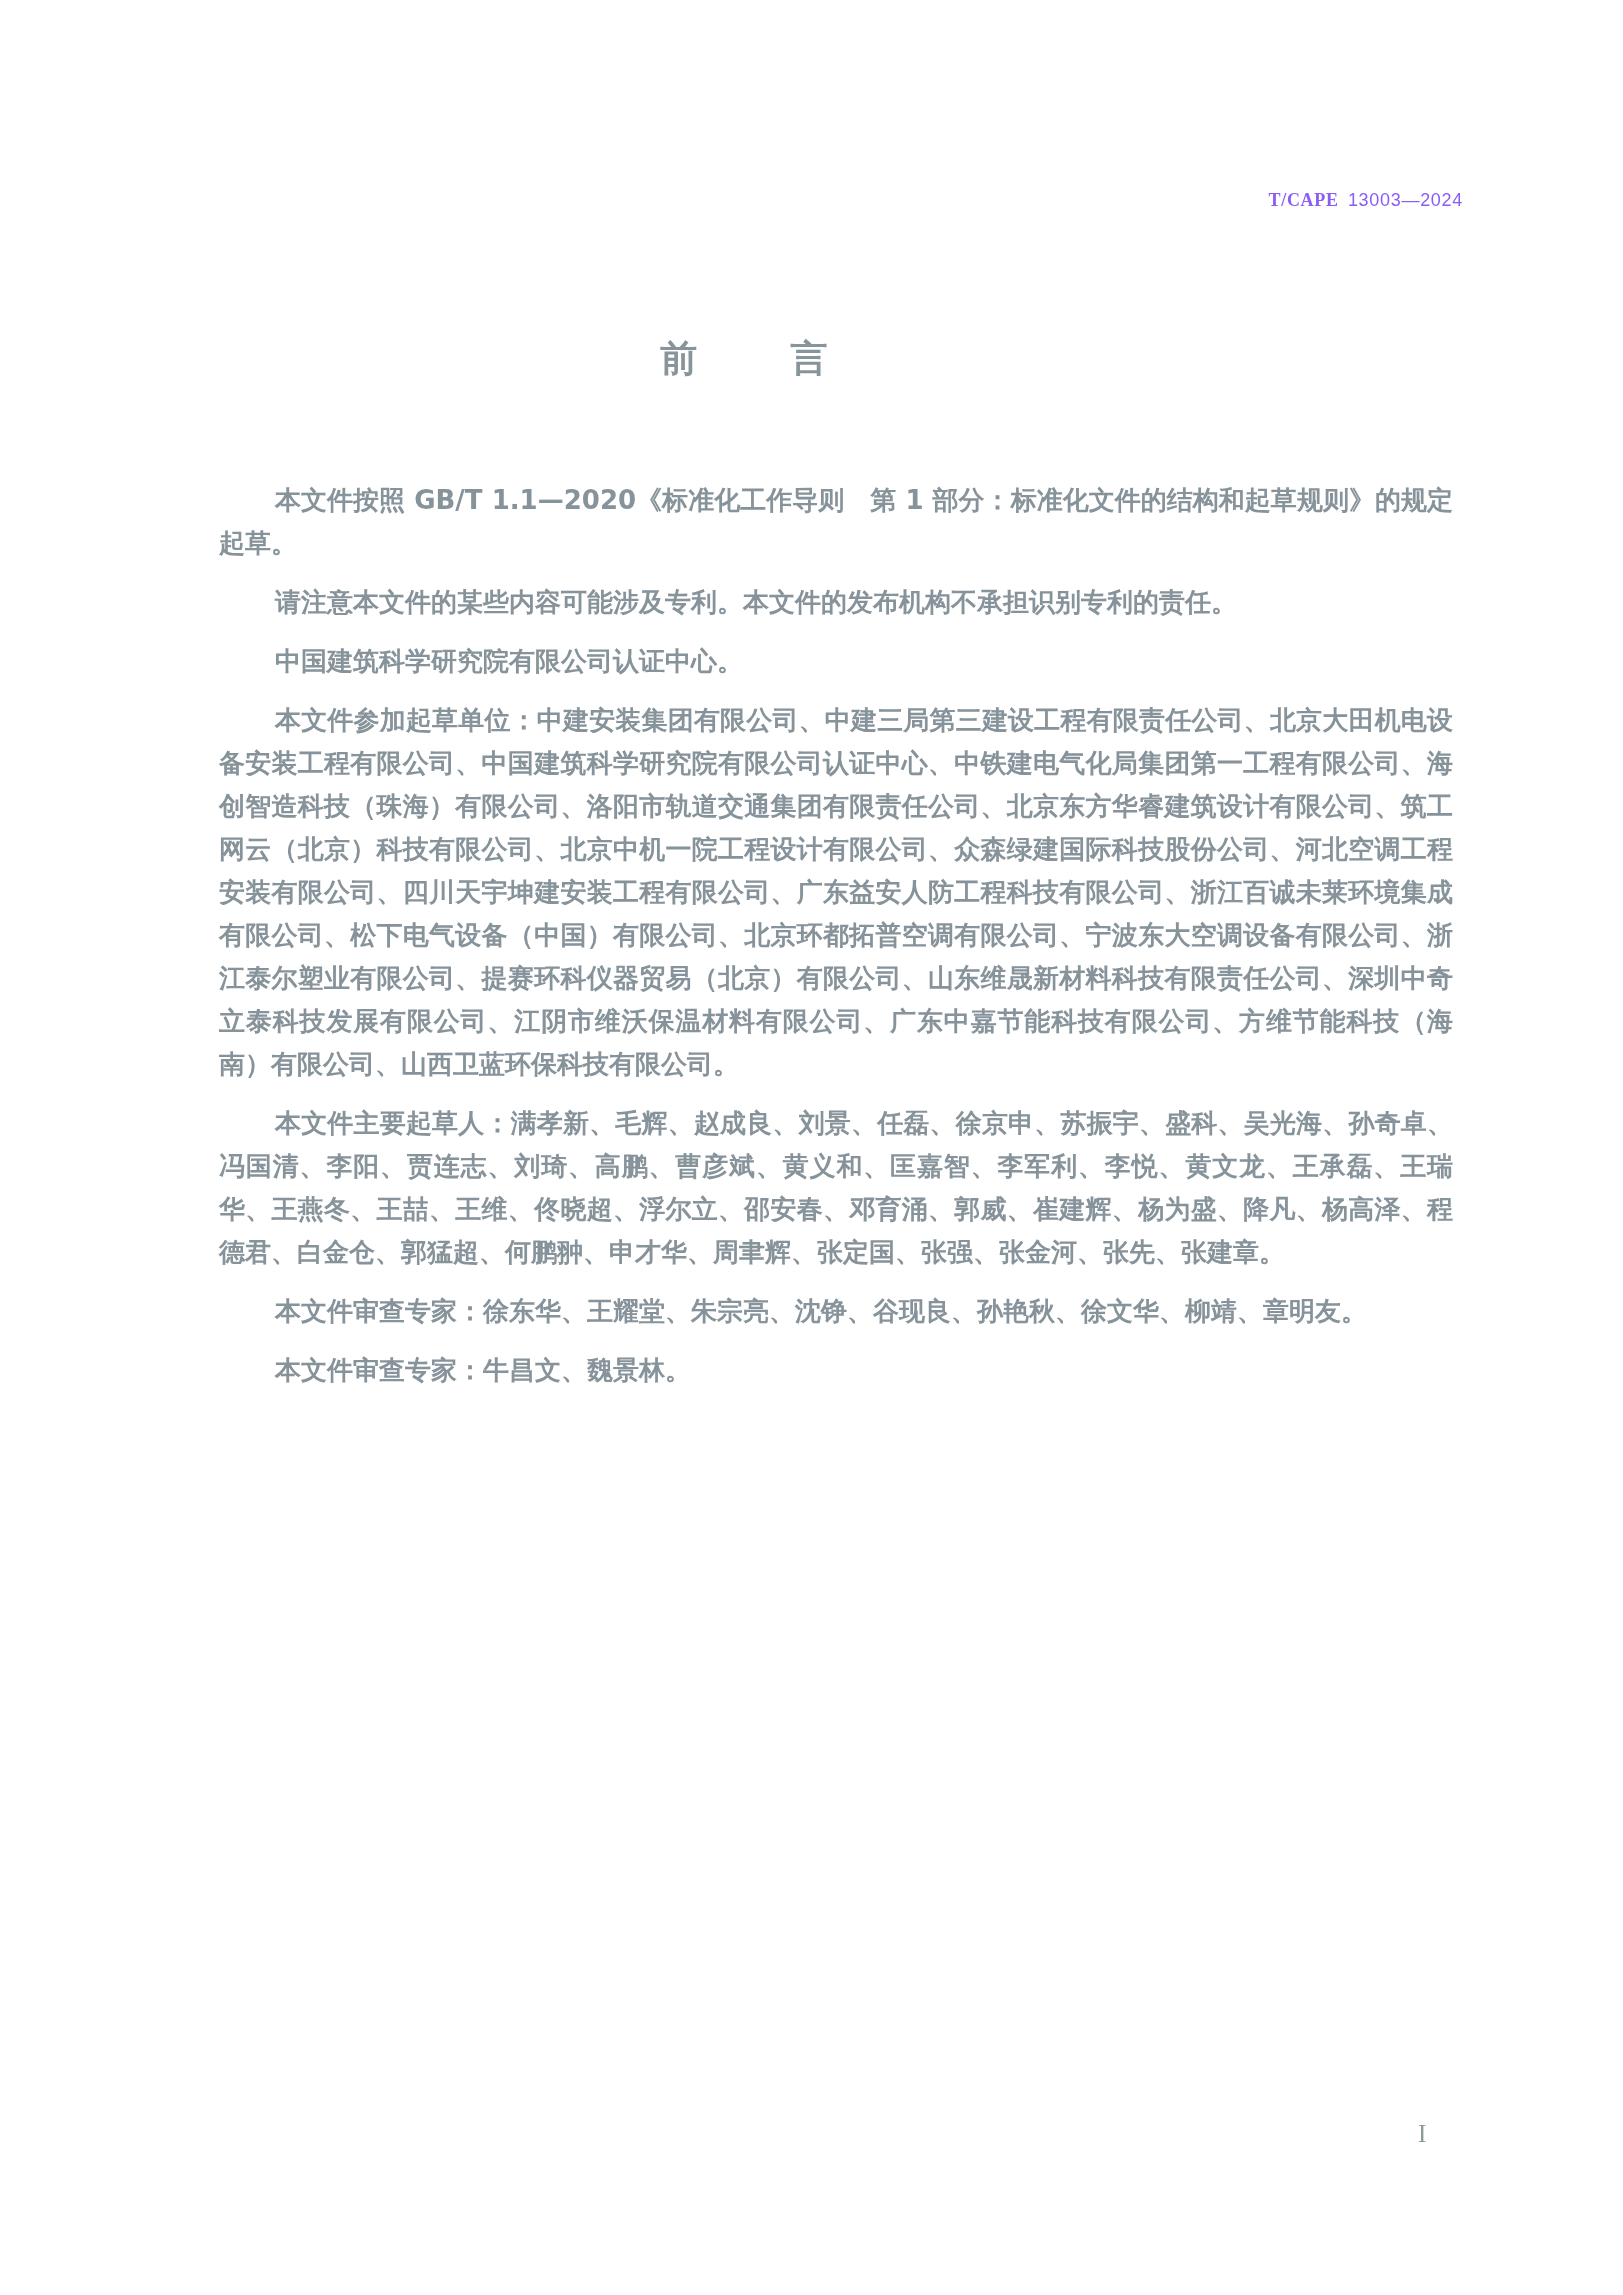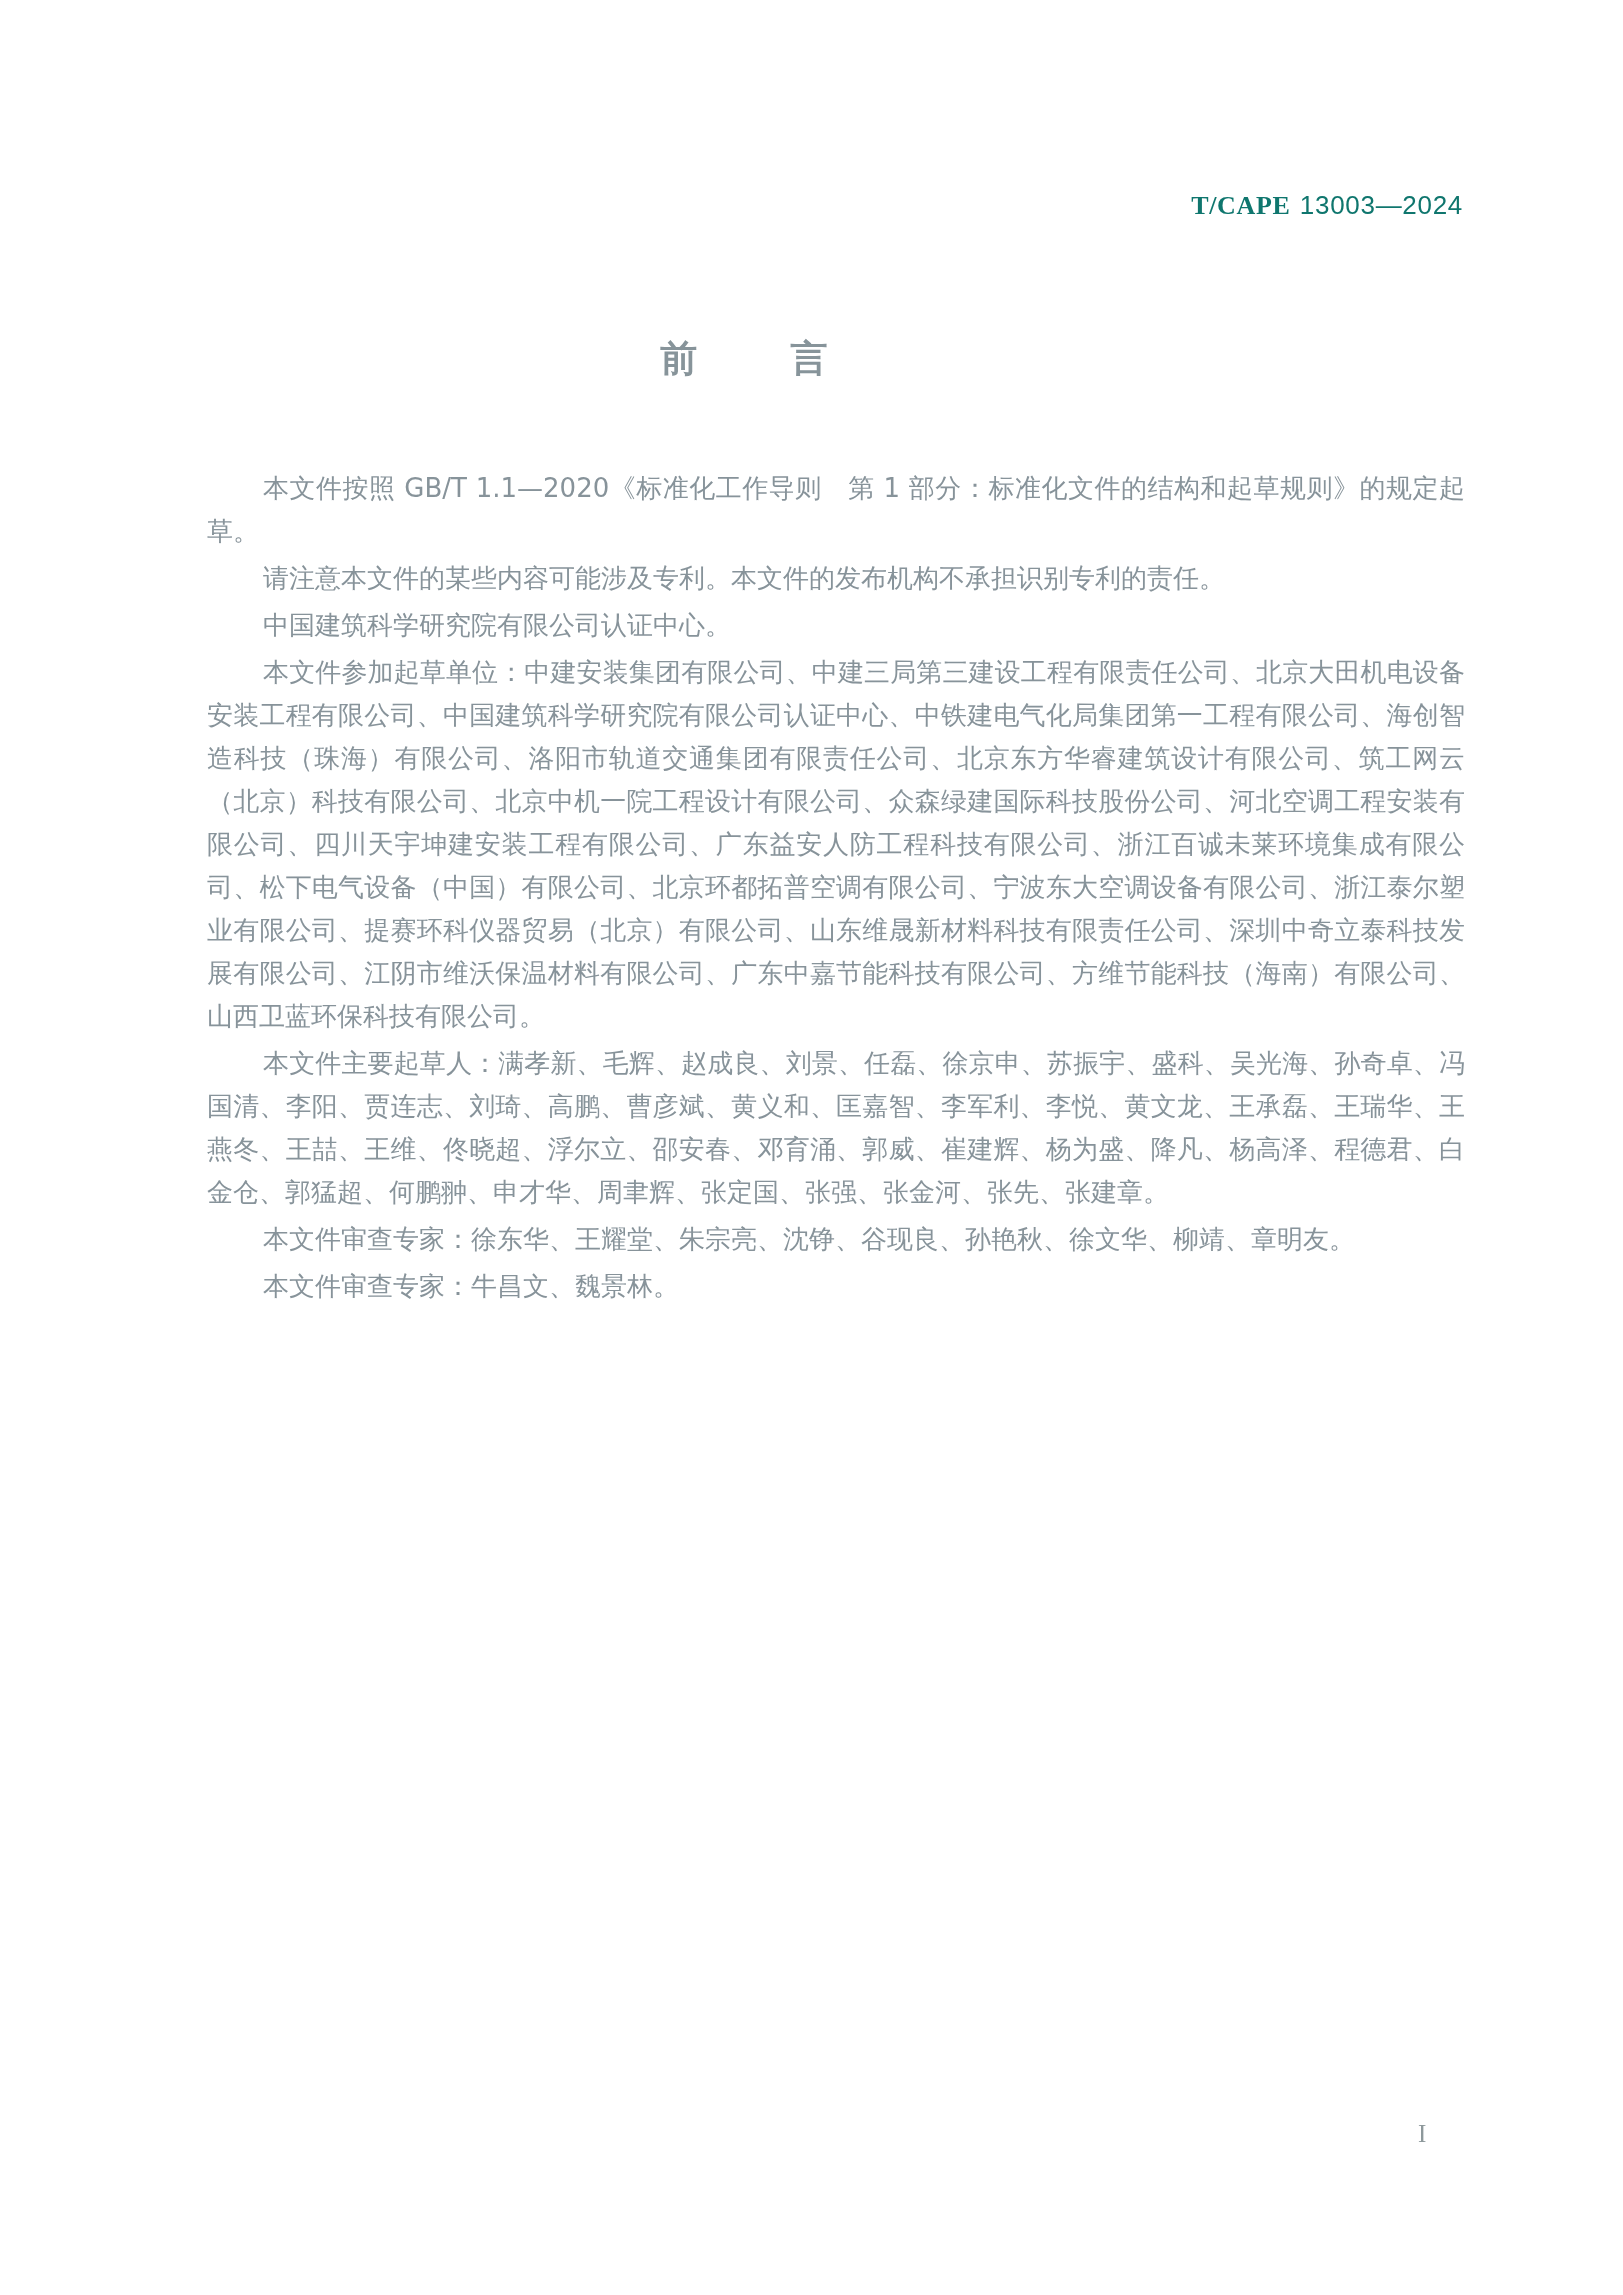--- a/index.html
+++ b/index.html
@@ -13,24 +13,24 @@
       position: relative;
       overflow: hidden;
       color: #87939a;
       font-family: "DejaVu Sans", "Liberation Sans", sans-serif;
     }
     .std-code {
       position: absolute;
       top: 190px;
       right: 160px;
       font-family: "Liberation Serif", "DejaVu Serif", serif;
-      font-size: 26px;
+      font-size: 18px;
       font-weight: bold;
       letter-spacing: 0.7px;
-      color: #0f766e;
+      color: #8b5cf6;
     }
     .std-code .num {
       font-family: "Liberation Sans", "DejaVu Sans", sans-serif;
       font-weight: normal;
       margin-left: 9.2px;
     }
     .title {
       position: absolute;
       top: 334px;
       left: 0;
@@ -51,22 +51,23 @@
       position: absolute;
       top: 463px;
       left: 203px;
       width: 1266px;
       font-size: 26px;
       line-height: 43px;
       text-align: justify;
       text-justify: inter-character;
     }
     .body p {
-      margin: 4px;
+      margin: 16px;
       text-indent: 56px;
+      font-weight: bold;
     }
     .page-num {
       position: absolute;
       top: 2120px;
       left: 1418px;
       font-family: "Liberation Serif", "DejaVu Serif", serif;
       font-size: 25px;
       color: #8d989b;
     }
   </style>

